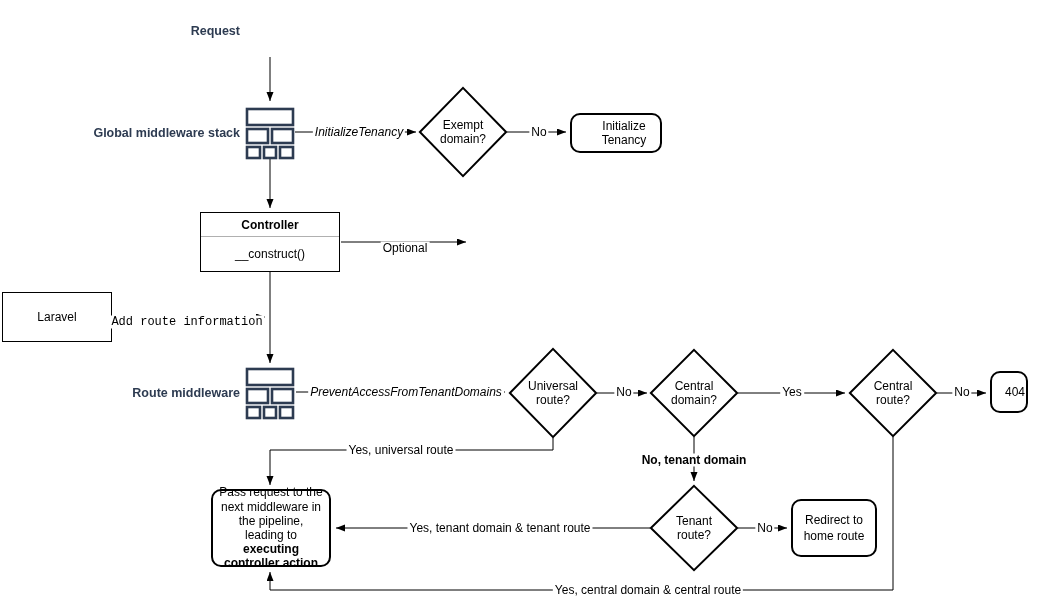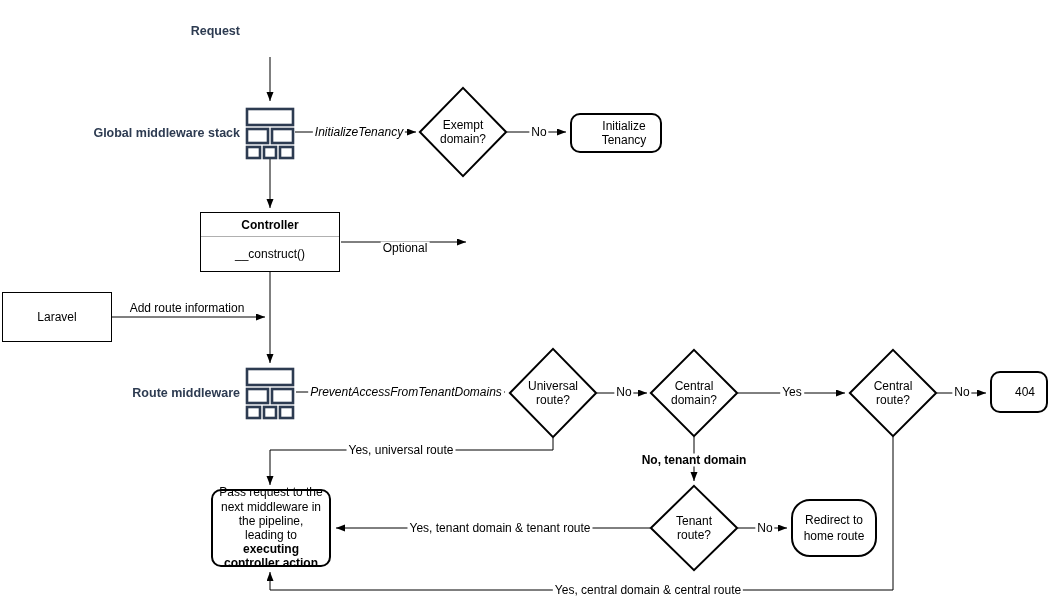--- a/index.html
+++ b/index.html
@@ -143,39 +143,39 @@
       </svg>
     <div class="diamond-label">Central route?</div>
   </div>
   <div class="diamond" style="left:650px; top:349px; width:88px; height:88px;">
     <svg viewBox="0 0 100 100" preserveAspectRatio="none">
         <polygon points="50,1 99,50 50,99 1,50"></polygon>
       </svg>
     <div class="diamond-label">Central domain?</div>
   </div>
 
-  <div class="round-node" style="left:990px; top:371px; width:58px; height:42px;padding-left:16px;">404</div>
+  <div class="round-node" style="left:990px; top:371px; width:38px; height:42px;padding-left:16px;">404</div>
 
   <div class="diamond" style="left:650px; top:485px; width:88px; height:86px;">
     <svg viewBox="0 0 100 100" preserveAspectRatio="none">
         <polygon points="50,1 99,50 50,99 1,50"></polygon>
       </svg>
     <div class="diamond-label">Tenant route?</div>
   </div>
 
-  <div class="round-node" style="left:791px; top:499px; width:86px; height:58px; line-height:16px;border-radius:19px;">Redirect to home route</div>
+  <div class="round-node" style="left:791px; top:499px; width:86px; height:58px; line-height:16px;">Redirect to home route</div>
 
   <div class="round-node" style="left:211px; top:489px; width:120px; height:78px; line-height:14.2px; padding:10px 5px;">
     <div><span>Pass request to the next middleware in the pipeline, leading to</span> <b>executing controller action</b></div>
   </div>
 
   <div class="edge-label italic" style="left:359px; top:132px;">InitializeTenancy</div>
   <div class="edge-label" style="left:539px; top:132px;">No</div>
   <div class="edge-label" style="left:405px; top:248px;">Optional</div>
-  <div class="edge-label" style="left:187px; top:308px;">Add route information</div>
+  <div class="edge-label" style="left:187px; top:322px;font-family:Liberation Mono, monospace;">Add route information</div>
   <div class="edge-label italic" style="left:406px; top:392px;">PreventAccessFromTenantDomains</div>
   <div class="edge-label" style="left:624px; top:392px;">No</div>
   <div class="edge-label" style="left:792px; top:392px;">Yes</div>
   <div class="edge-label" style="left:962px; top:392px;">No</div>
   <div class="edge-label" style="left:401px; top:450px;">Yes, universal route</div>
   <div class="edge-label" style="left:694px; top:460px;font-weight:bold;">No, tenant domain</div>
   <div class="edge-label" style="left:765px; top:528px;">No</div>
   <div class="edge-label" style="left:500px; top:528px;text-align:center;">Yes, tenant domain &amp; tenant route</div>
   <div class="edge-label" style="left:648px; top:590px;">Yes, central domain &amp; central route</div>
 

